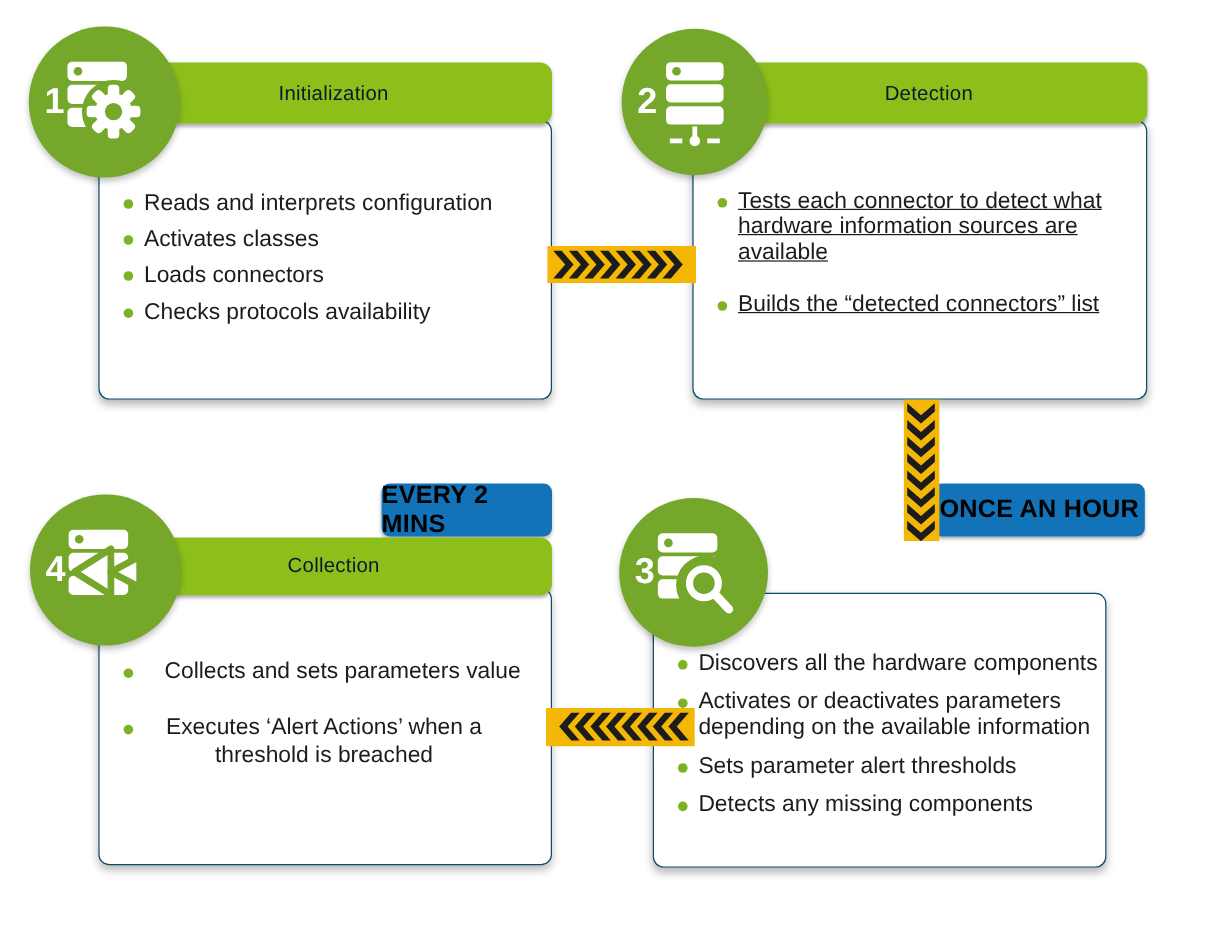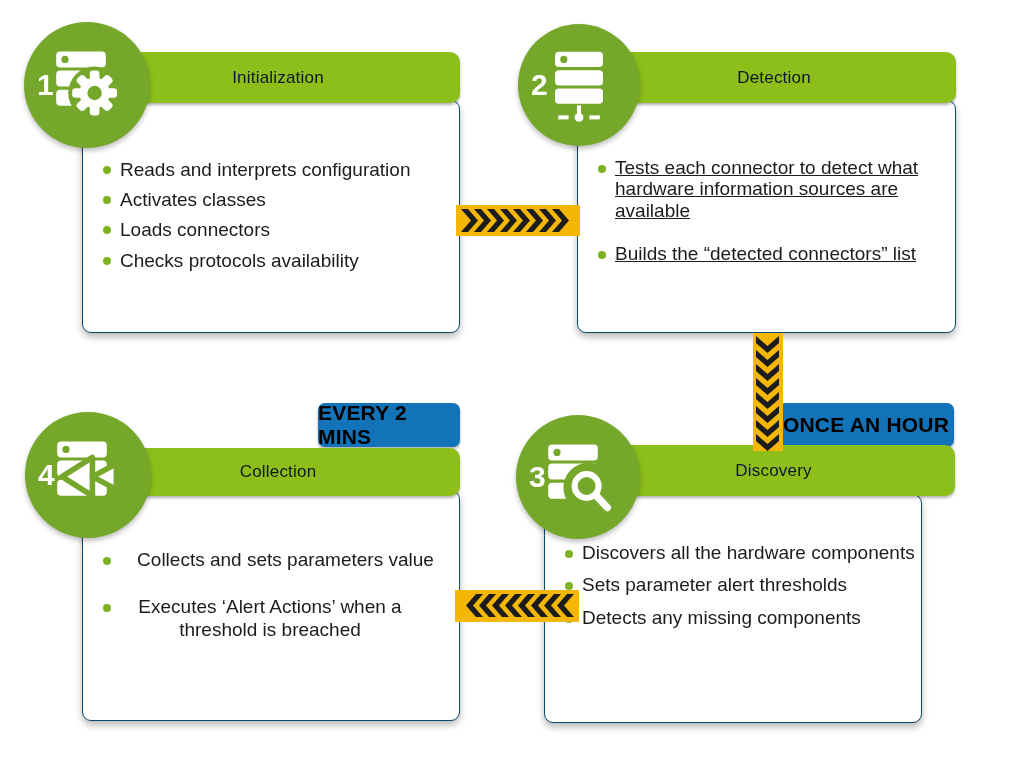--- a/index.html
+++ b/index.html
@@ -149,26 +149,24 @@
       <circle cx="31" cy="15.5" r="4.5" fill="var(--circle-green)"></circle>
     </svg>
   </div>
 
   <div class="badge badge-hour">
     <span>ONCE AN HOUR</span>
   </div>
   <div class="card card3">
     <ul class="bullets">
       <li>Discovers all the hardware components</li>
+      <li>Activates or deactivates parameters depending on the available information</li>
       <li>Sets parameter alert thresholds</li>
       <li>Detects any missing components</li>
     </ul>
-  </div>
-  <div class="bar bar3">
-    <span class="bar-title">Discovery</span>
   </div>
   <div class="circle circle3">
     <span class="step-num">3</span>
     <svg class="icon" viewBox="0 0 100 100">
       <g fill="#fff">
         <rect x="14" y="8" width="62" height="20" rx="5"></rect>
         <rect x="14" y="32" width="62" height="20" rx="5"></rect>
         <rect x="14" y="56" width="62" height="20" rx="5"></rect>
       </g>
       <circle cx="25" cy="18" r="4.5" fill="var(--circle-green)"></circle>

